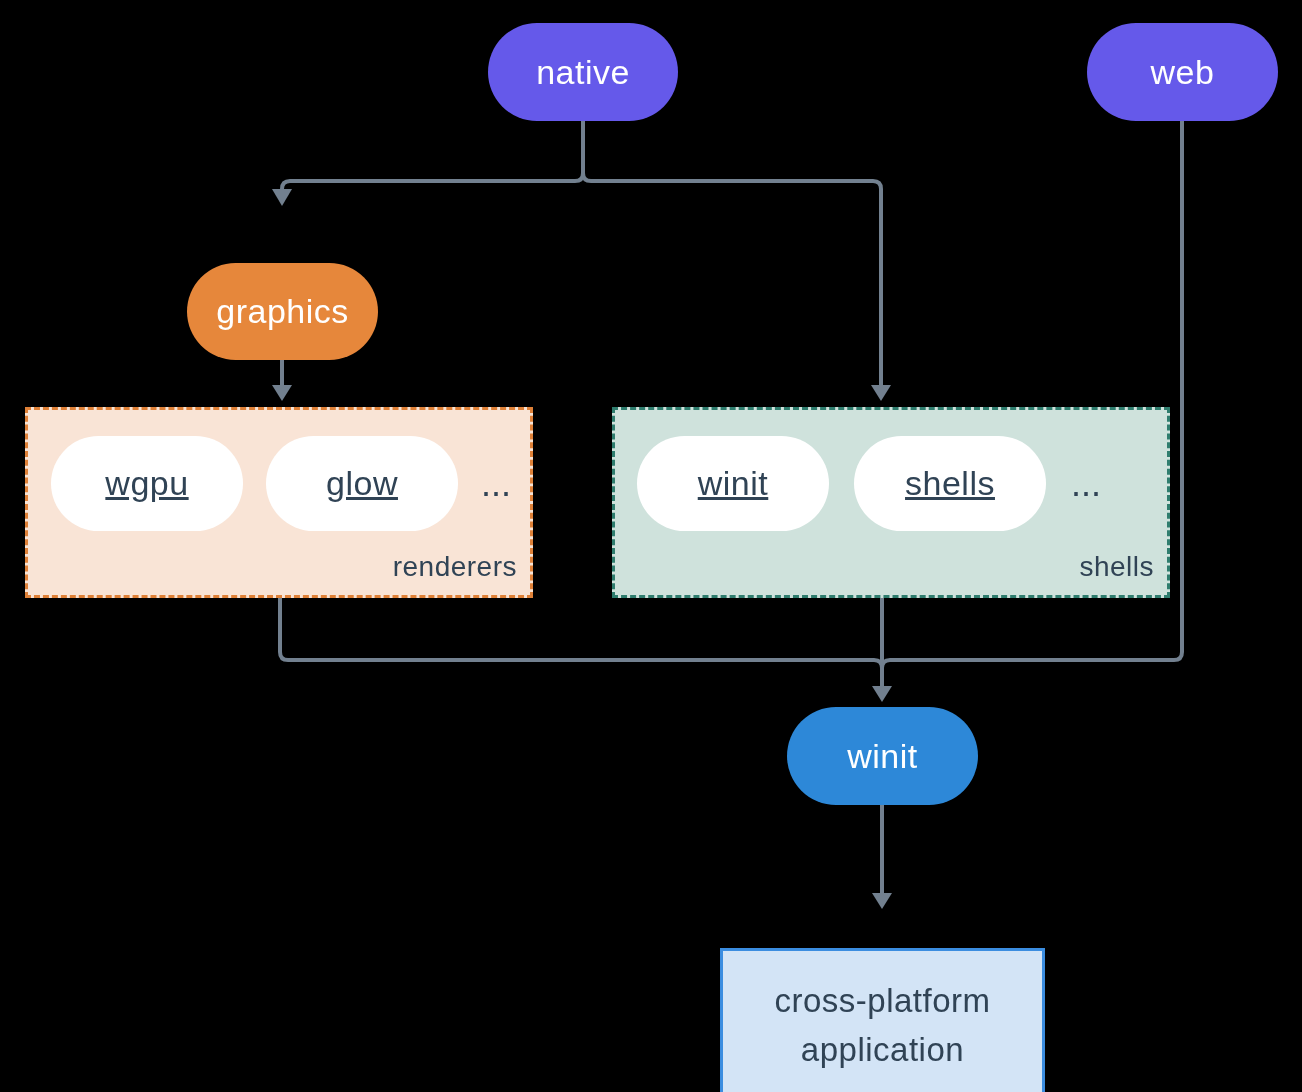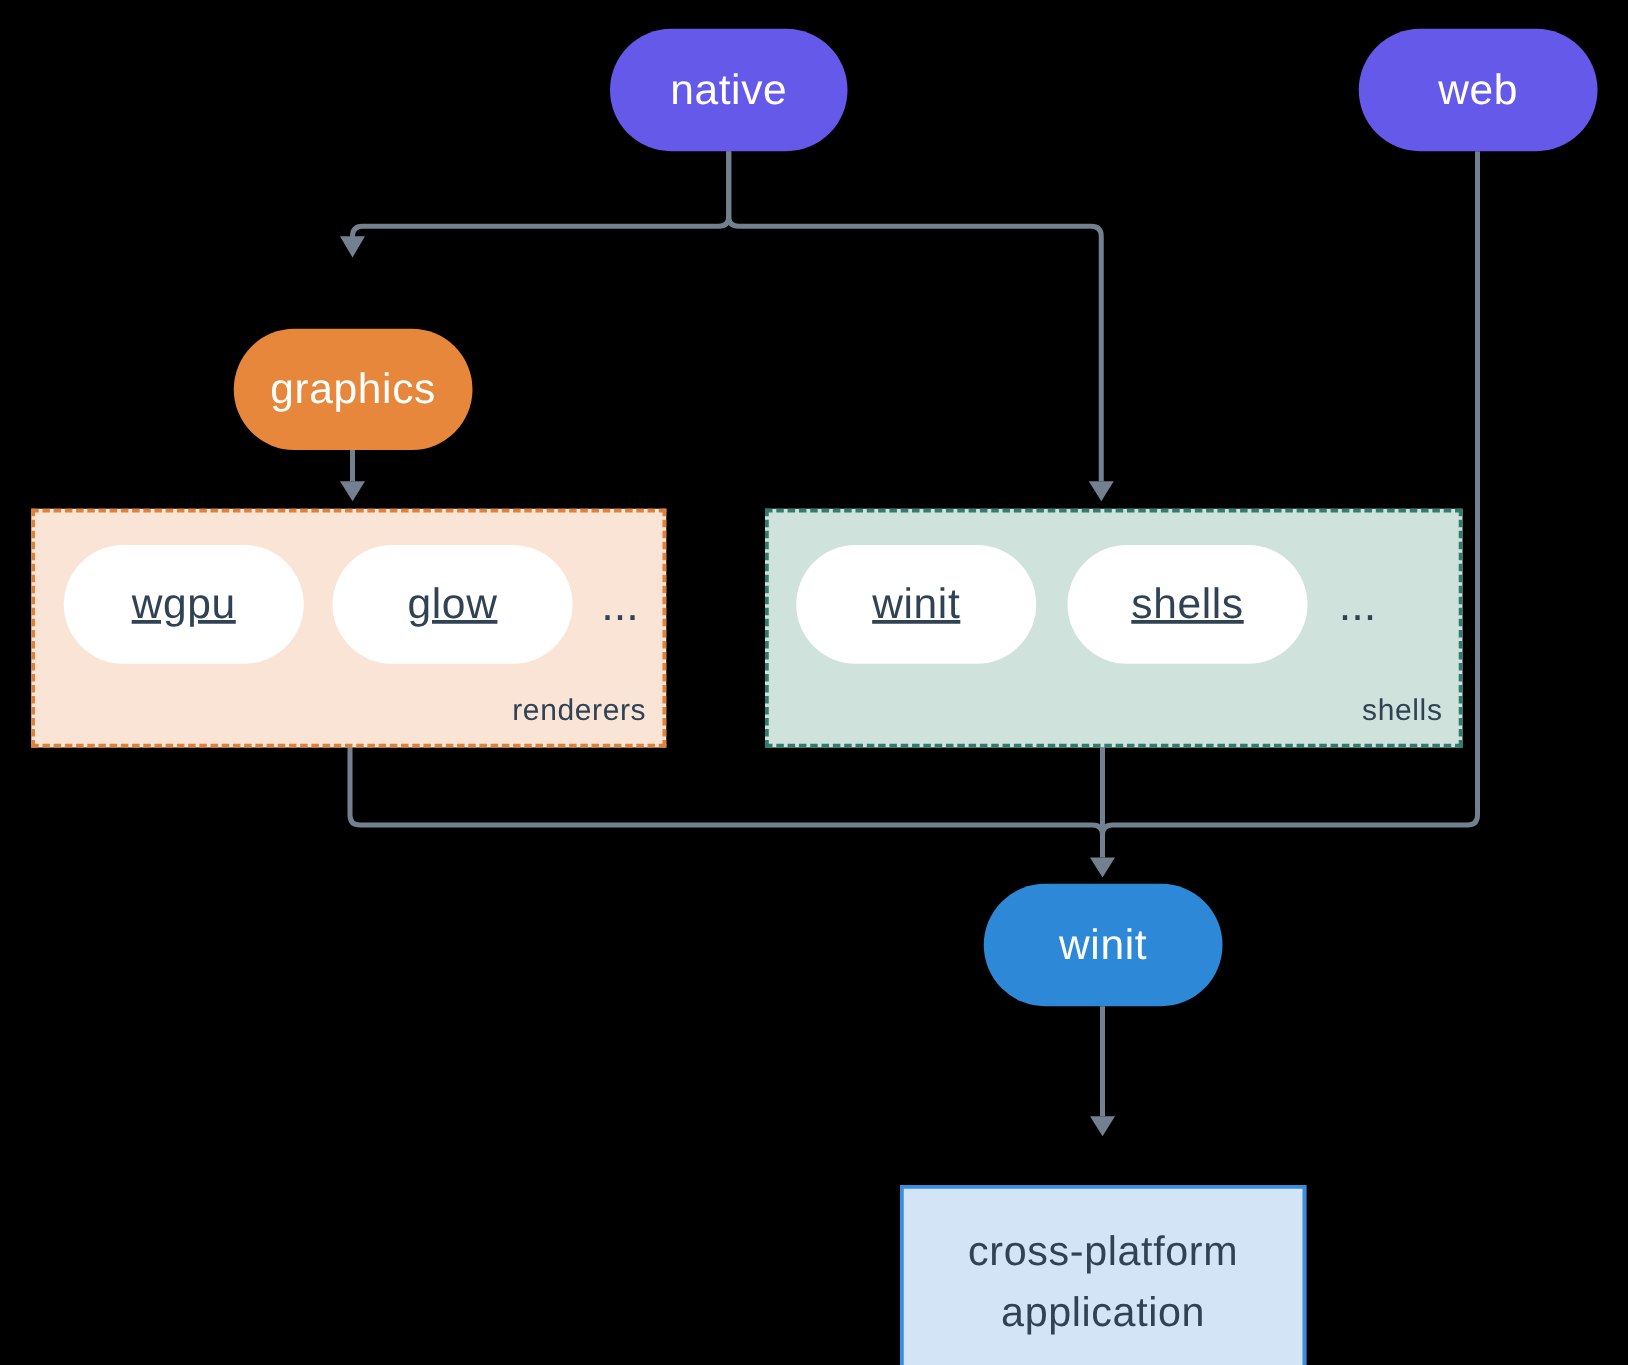--- a/index.html
+++ b/index.html
@@ -33,21 +33,21 @@
   .group-renderers{left:25px;width:508px;background:var(--renderers-fill);border-color:var(--renderers-border);padding:26px 0 0 23px;gap:23px;}
   .group-shells{left:612px;width:558px;background:var(--shells-fill);border-color:var(--shells-border);padding:26px 0 0 22px;gap:25px;}
   .inner-pill{
     width:192px;height:95px;background:#FFFFFF;border-radius:48px;flex:0 0 auto;
     display:flex;align-items:center;justify-content:center;
     color:var(--node-text-dark);font-size:34px;letter-spacing:.5px;text-decoration:underline;
   }
   .more{color:var(--node-text-dark);font-size:36px;line-height:95px;flex:0 0 auto;}
   .group-label{
     position:absolute;right:13px;bottom:12px;color:var(--node-text-dark);
-    font-size:24px;letter-spacing:.5px;
+    font-size:28px;letter-spacing:.5px;
   }
   .app-box{
     position:absolute;left:720px;top:912px;width:325px;height:153px;box-sizing:border-box;
     background:var(--app-fill);border:3px solid var(--app-border);
     display:flex;flex-direction:column;align-items:center;justify-content:center;
     color:var(--node-text-dark);font-size:33px;line-height:49px;letter-spacing:.5px;text-align:center;margin-top:36px;
   }
 </style>
 </head>
 <body>

